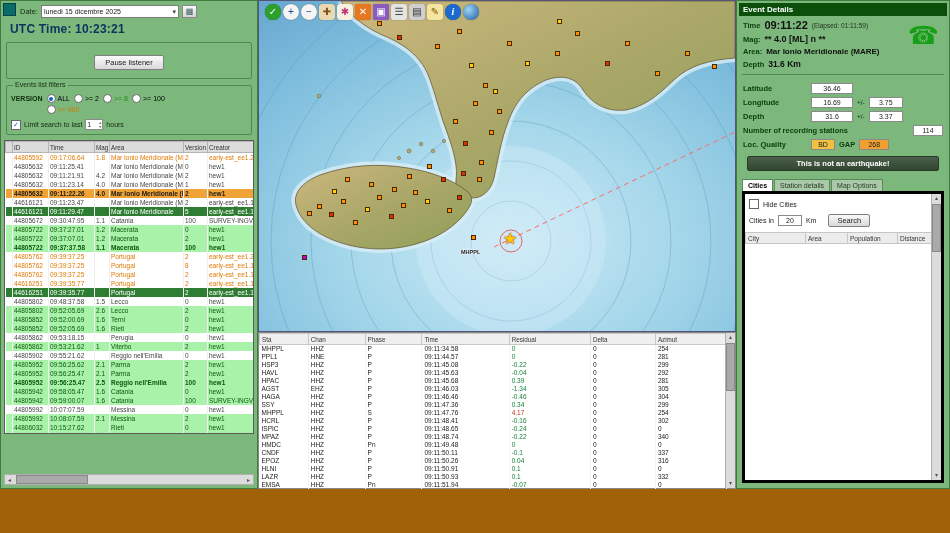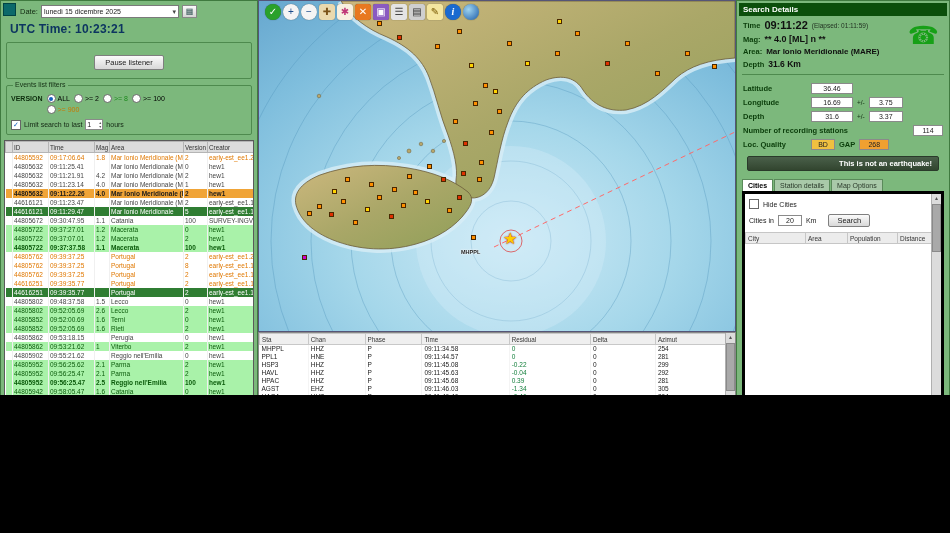--- a/index.html
+++ b/index.html
@@ -1,16 +1,16 @@
 <!DOCTYPE html>
 <html><head>
 <meta charset="utf-8">
 <style>
   html,body{margin:0;padding:0;background:#000;}
-  .screen{position:relative;width:950px;height:395px;background:#a16207;overflow:hidden;
+  .screen{position:relative;width:950px;height:533px;background:#a16207;overflow:hidden;
           font-family:"Liberation Sans",sans-serif;-webkit-font-smoothing:antialiased;}
   
   .left-panel{position:absolute;left:0;top:0;width:258px;height:489px;background:#7cb87c;
               border:1px solid #3f7a3f;box-sizing:border-box;padding:3px;}
   .app-icon{position:absolute;left:2px;top:2px;width:11px;height:11px;background:#0b6a6a;border:1px solid #044;}
   .date-row{display:flex;align-items:center;gap:3px;margin:1px 0 2px 16px;}
   .lbl{font-size:7.5px;color:#102810;}
   .combo{display:flex;align-items:center;justify-content:space-between;width:138px;height:13px;
          background:#fff;border:1px solid #7a7a7a;font-size:7px;padding:0 2px;box-sizing:border-box;color:#222;}
   .combo .caret{font-size:7px;color:#444;}
@@ -97,21 +97,21 @@
   .v42{width:42px;}
   .v34{width:34px;}
   .v30{width:30px;}
   .v24{width:24px;}
   .pm{font-size:6.5px;color:#143014;}
   .stations-row .dlabel{flex:1;}
   .qbox-y{background:#f0c040;}
   .qbox-o{background:#f0a030;}
   .big-btn{display:block;margin:6px auto 0 auto;width:192px;height:15px;font-size:7.5px;font-weight:bold;
            border:1px solid #2a3a2a;border-radius:2px;color:#fff;font-family:inherit;}
-  .btn-dark{background:linear-gradient(#4a604a,#32452f);text-align:right;}
+  .btn-dark{background:linear-gradient(#4a604a,#32452f);}
   .btn-orange{background:linear-gradient(#f09030,#d87010);border-color:#9a5500;}
   .tabsrow{display:flex;margin:8px 3px 0 3px;gap:1px;}
   .tab{font-size:7px;padding:2px 5px;border:1px solid #5a8a5a;border-bottom:none;background:#a9c9a9;color:#2a3a2a;}
   .tab.active{background:#fff;font-weight:bold;color:#000;}
   .tab-content{position:relative;flex:1;margin:0 3px 3px 3px;background:#fff;border:3px solid #000000;overflow:hidden;}
   .tc-row{display:flex;align-items:center;gap:4px;margin:5px 4px 0 4px;font-size:7px;color:#222;}
   .cities-table{font-size:6.5px;margin-top:5px;width:195px;}
   .cities-table th{background:#ececec;border:1px solid #c6c6c6;font-weight:normal;height:10px;text-align:left;
                    padding:0 2px;color:#333;}
   
@@ -807,21 +807,21 @@
       </table>
       <div class="vscroll">
         <span class="arr">▴</span>
         <div class="vthumb"></div>
         <span class="arr bottom">▾</span>
       </div>
     </div>
   </div>
 
   <div class="right-panel">
-    <div class="rp-header">Search Details</div>
+    <div class="rp-header">Event Details</div>
 
     <div class="dr">
       <span class="dlabel">Time</span>
       <span class="time-val">09:11:22</span>
       <span class="elapsed">(Elapsed: 01:11:59)</span>
     </div>
     <div class="dr">
       <span class="dlabel">Mag:</span>
       <span class="mag-val">** 4.0 [ML] n **</span>
     </div>

